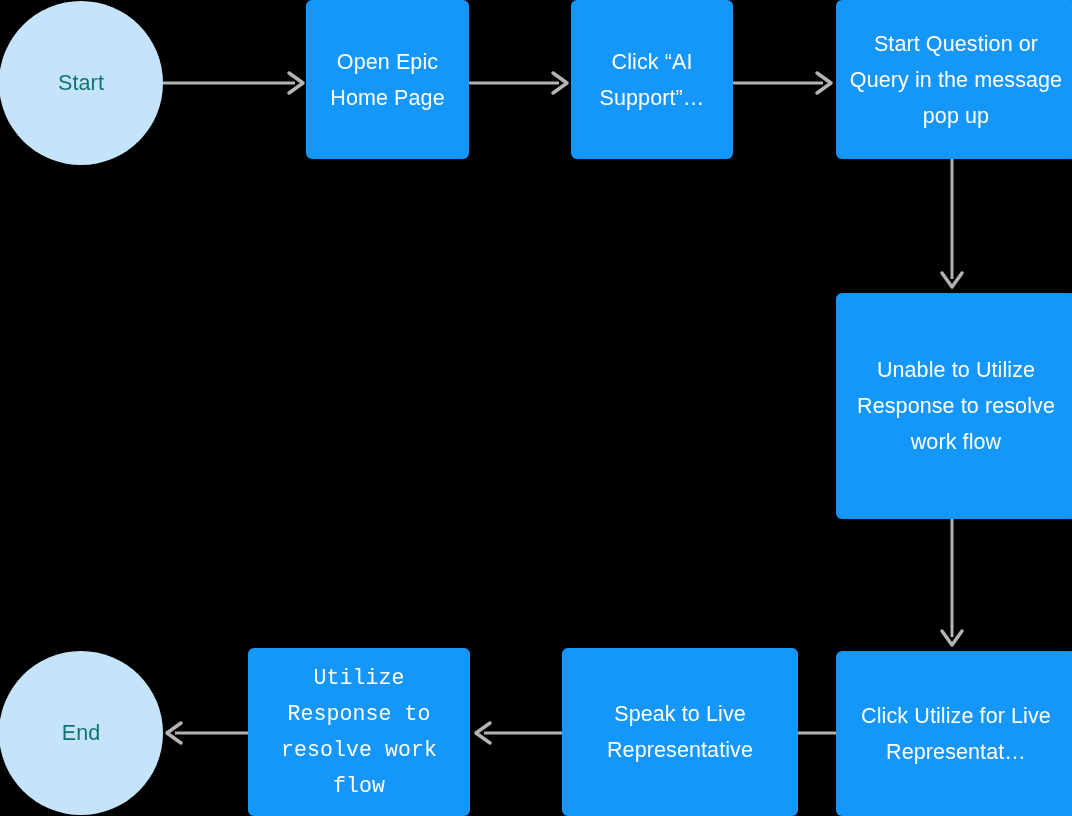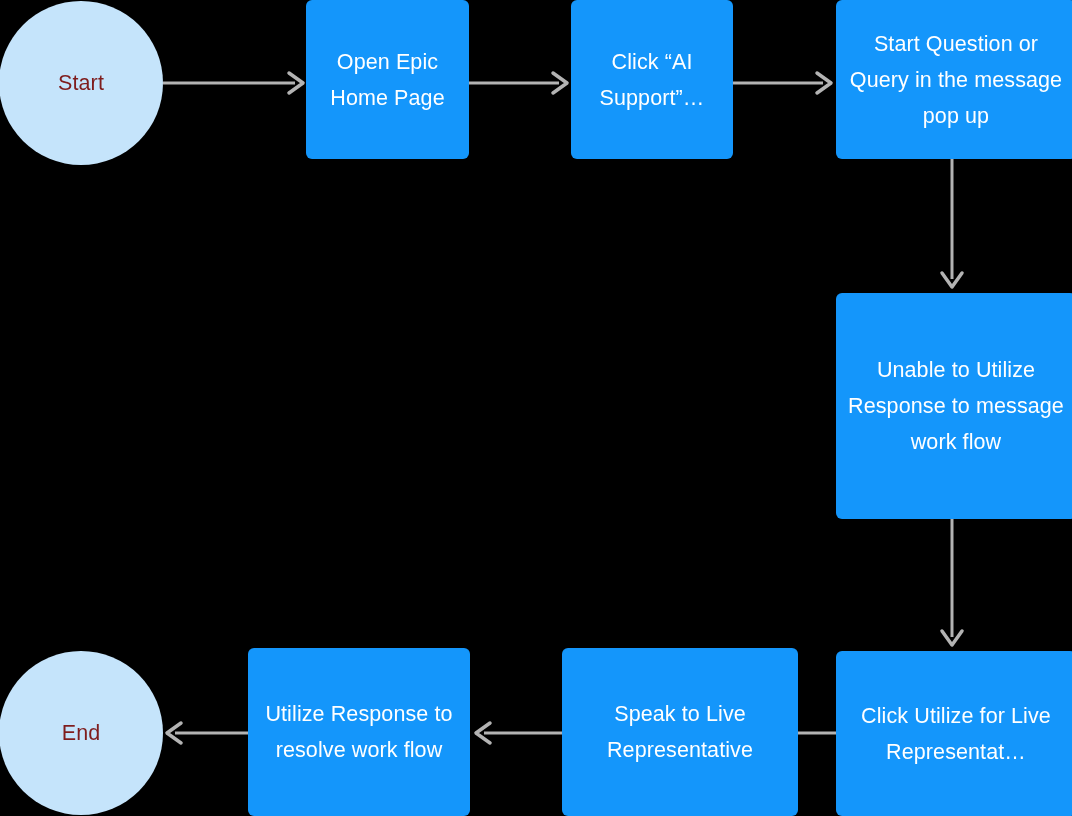--- a/index.html
+++ b/index.html
@@ -28,21 +28,21 @@
     border-radius: 6px;
     color: #ffffff;
     font-size: 21.5px;
     line-height: 36px;
     letter-spacing: 0.1px;
     padding: 4px 10px;
   }
   .terminal {
     background: #c5e4fb;
     border-radius: 50%;
-    color: #7f1d1d;
+    color: #0f766e;
     font-size: 21.5px;
     line-height: 30px;
     letter-spacing: 0.1px;
   }
   .node span {
     display: block;
     width: 100%;
   }
   .edge {
     position: absolute;
@@ -121,32 +121,32 @@
 
   <div class="node proc" style="left:571px; top:0px; width:162px; height:159px;">
     <span>Click “AI Support”…</span>
   </div>
 
   <div class="node proc" style="left:836px; top:0px; width:240px; height:159px;">
     <span>Start Question or Query in the message pop up</span>
   </div>
 
   <div class="node proc" style="left:836px; top:293px; width:240px; height:226px;">
-    <span>Unable to Utilize Response to message work flow</span>
+    <span>Unable to Utilize Response to resolve work flow</span>
   </div>
 
   <div class="node proc" style="left:836px; top:651px; width:240px; height:165px;">
     <span>Click Utilize for Live Representat…</span>
   </div>
 
   <div class="node proc" style="left:562px; top:648px; width:236px; height:168px;">
     <span>Speak to Live Representative</span>
   </div>
 
-  <div class="node proc" style="left:248px; top:648px; width:222px; height:168px;">
+  <div class="node proc" style="left:248px; top:648px; width:222px; height:168px;font-family:Liberation Mono, monospace;">
     <span>Utilize Response to resolve work flow</span>
   </div>
 
   <div class="node terminal" style="left:-1px; top:651px; width:164px; height:164px;">
     <span>End</span>
   </div>
 
 </div>
 
 </body></html>

